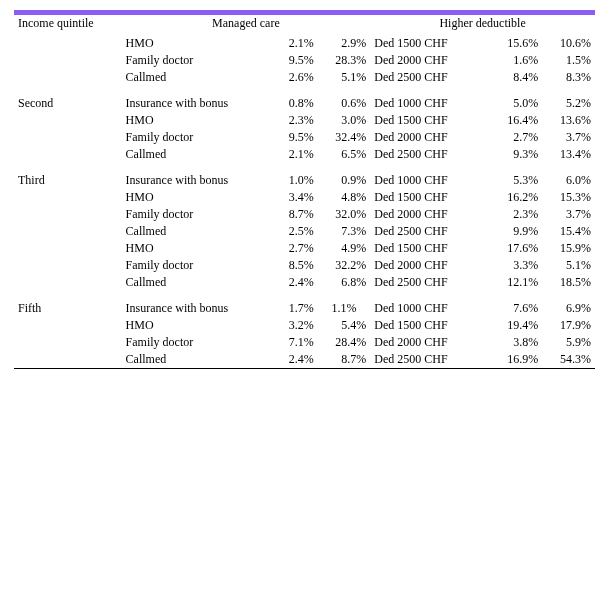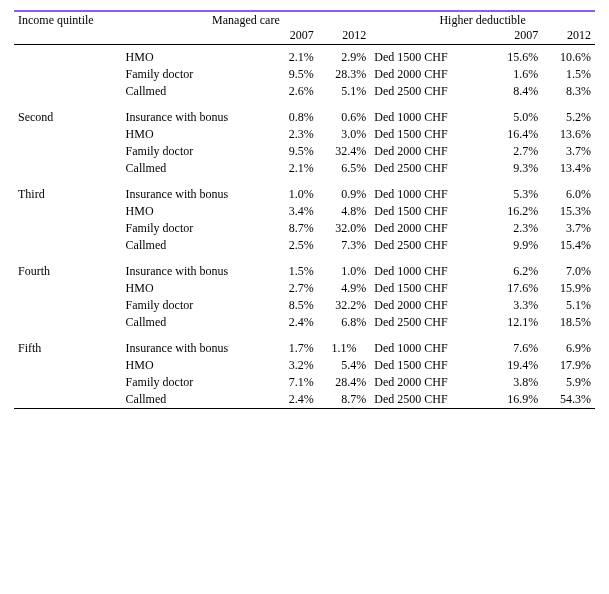--- a/index.html
+++ b/index.html
@@ -19,21 +19,21 @@
     th, td {
       padding: 1px 4px;
       text-align: left;
       vertical-align: top;
       white-space: nowrap;
     }
     th {
       font-weight: normal;
     }
     .header-top th {
-      border-top: 2px solid #8b5cf6;
+      border-top: 5px solid #8b5cf6;
       border-bottom: none;
       padding-bottom: 0;
     }
     .header-sub th {
       border-bottom: 1px solid #000;
       padding-top: 0;
     }
     .col-income { width: 90px; }
     .col-plan { width: 120px; }
     .col-mc2007 { width: 44px; text-align: right; }
@@ -58,29 +58,20 @@
     <col class="col-ded">
     <col class="col-hd2007">
     <col class="col-hd2012">
   </colgroup>
   <thead>
     <tr class="header-top">
       <th>Income quintile</th>
       <th colspan="3" class="mc-span">Managed care</th>
       <th colspan="3" class="hd-span">Higher deductible</th>
     </tr>
-    <tr class="header-sub">
-      <th></th>
-      <th></th>
-      <th class="right">2007</th>
-      <th class="right">2012</th>
-      <th></th>
-      <th class="right">2007</th>
-      <th class="right">2012</th>
-    </tr>
     <tr>
       <td colspan="7" style="padding: 2px 0;"></td>
     </tr>
   </thead>
   <tbody id="table-body">
       <tr>
         <td></td>
         <td>HMO</td>
         <td class="right">2.1%</td>
         <td class="right">2.9%</td>
@@ -172,29 +163,20 @@
       <tr>
         <td></td>
         <td>Callmed</td>
         <td class="right">2.5%</td>
         <td class="right">7.3%</td>
         <td>Ded 2500 CHF</td>
         <td class="right">9.9%</td>
         <td class="right">15.4%</td>
       </tr>
       <tr>
-        <td style="padding-top: 10px;">Fourth</td>
-        <td style="padding-top: 10px;">Insurance with bonus</td>
-        <td class="right" style="padding-top: 10px;">1.5%</td>
-        <td class="right" style="padding-top: 10px;">1.0%</td>
-        <td style="padding-top: 10px;">Ded 1000 CHF</td>
-        <td class="right" style="padding-top: 10px;">6.2%</td>
-        <td class="right" style="padding-top: 10px;">7.0%</td>
-      </tr>
-      <tr>
         <td></td>
         <td>HMO</td>
         <td class="right">2.7%</td>
         <td class="right">4.9%</td>
         <td>Ded 1500 CHF</td>
         <td class="right">17.6%</td>
         <td class="right">15.9%</td>
       </tr>
       <tr>
         <td></td>

